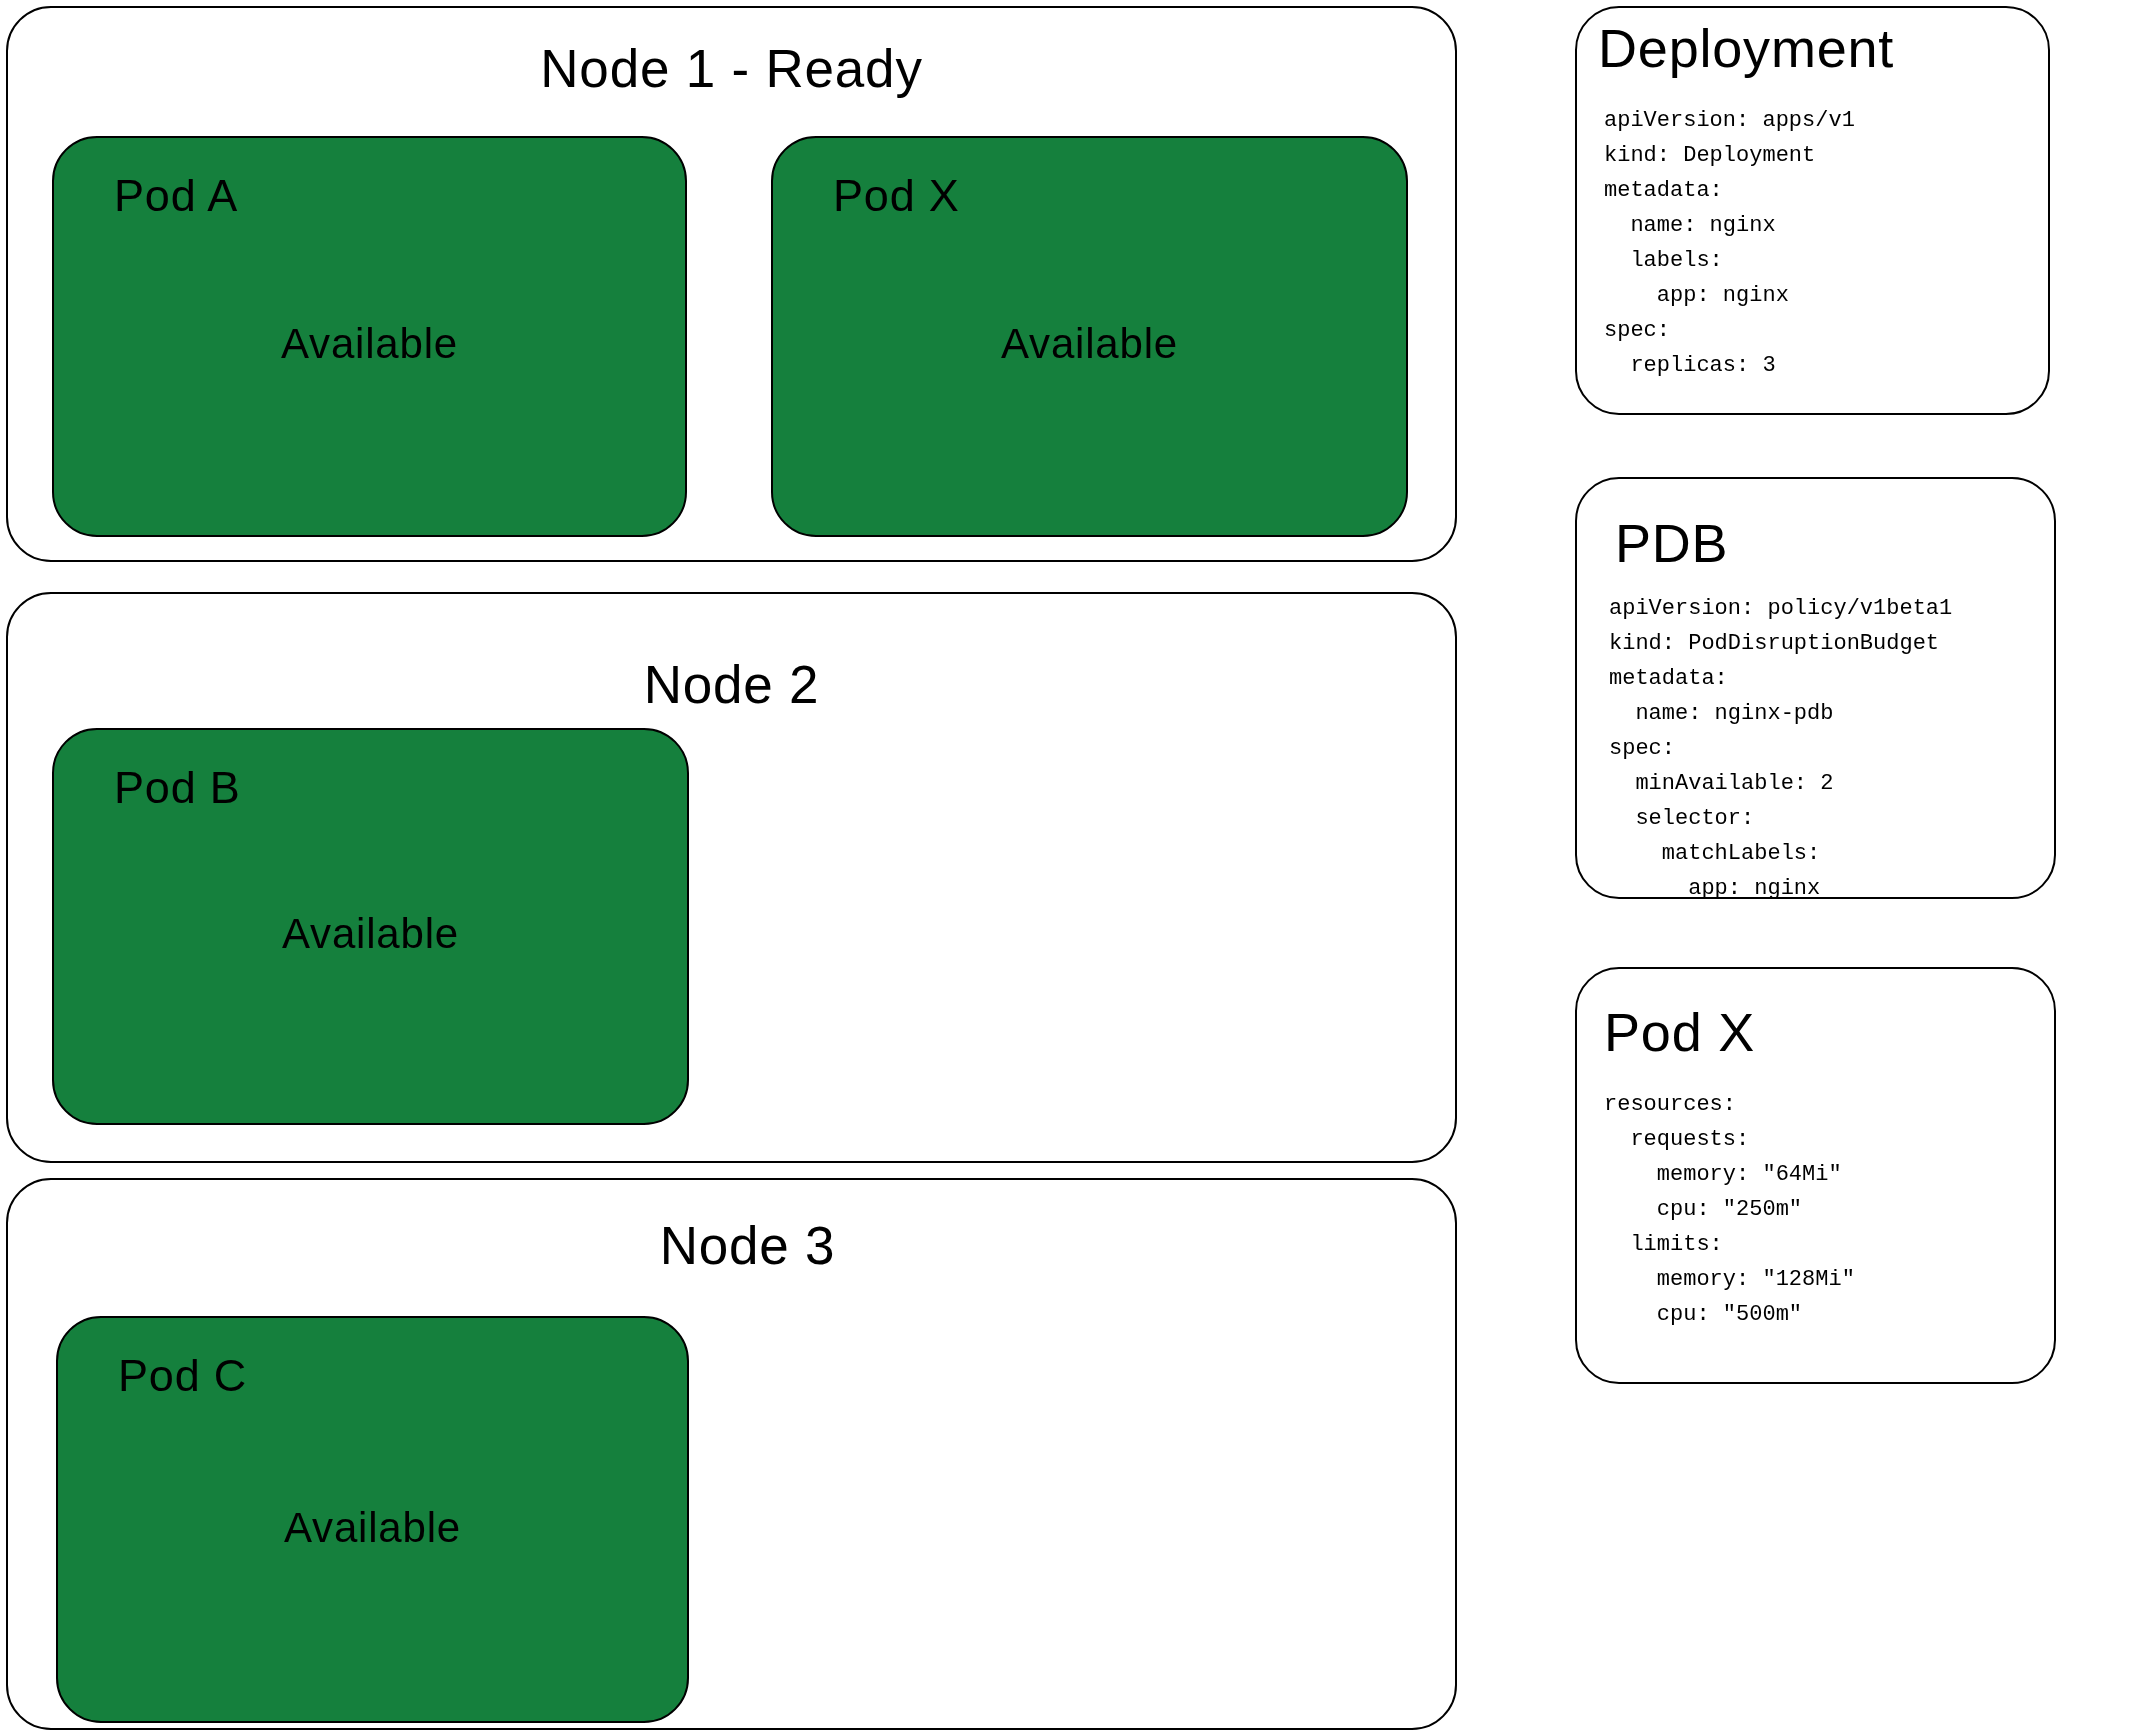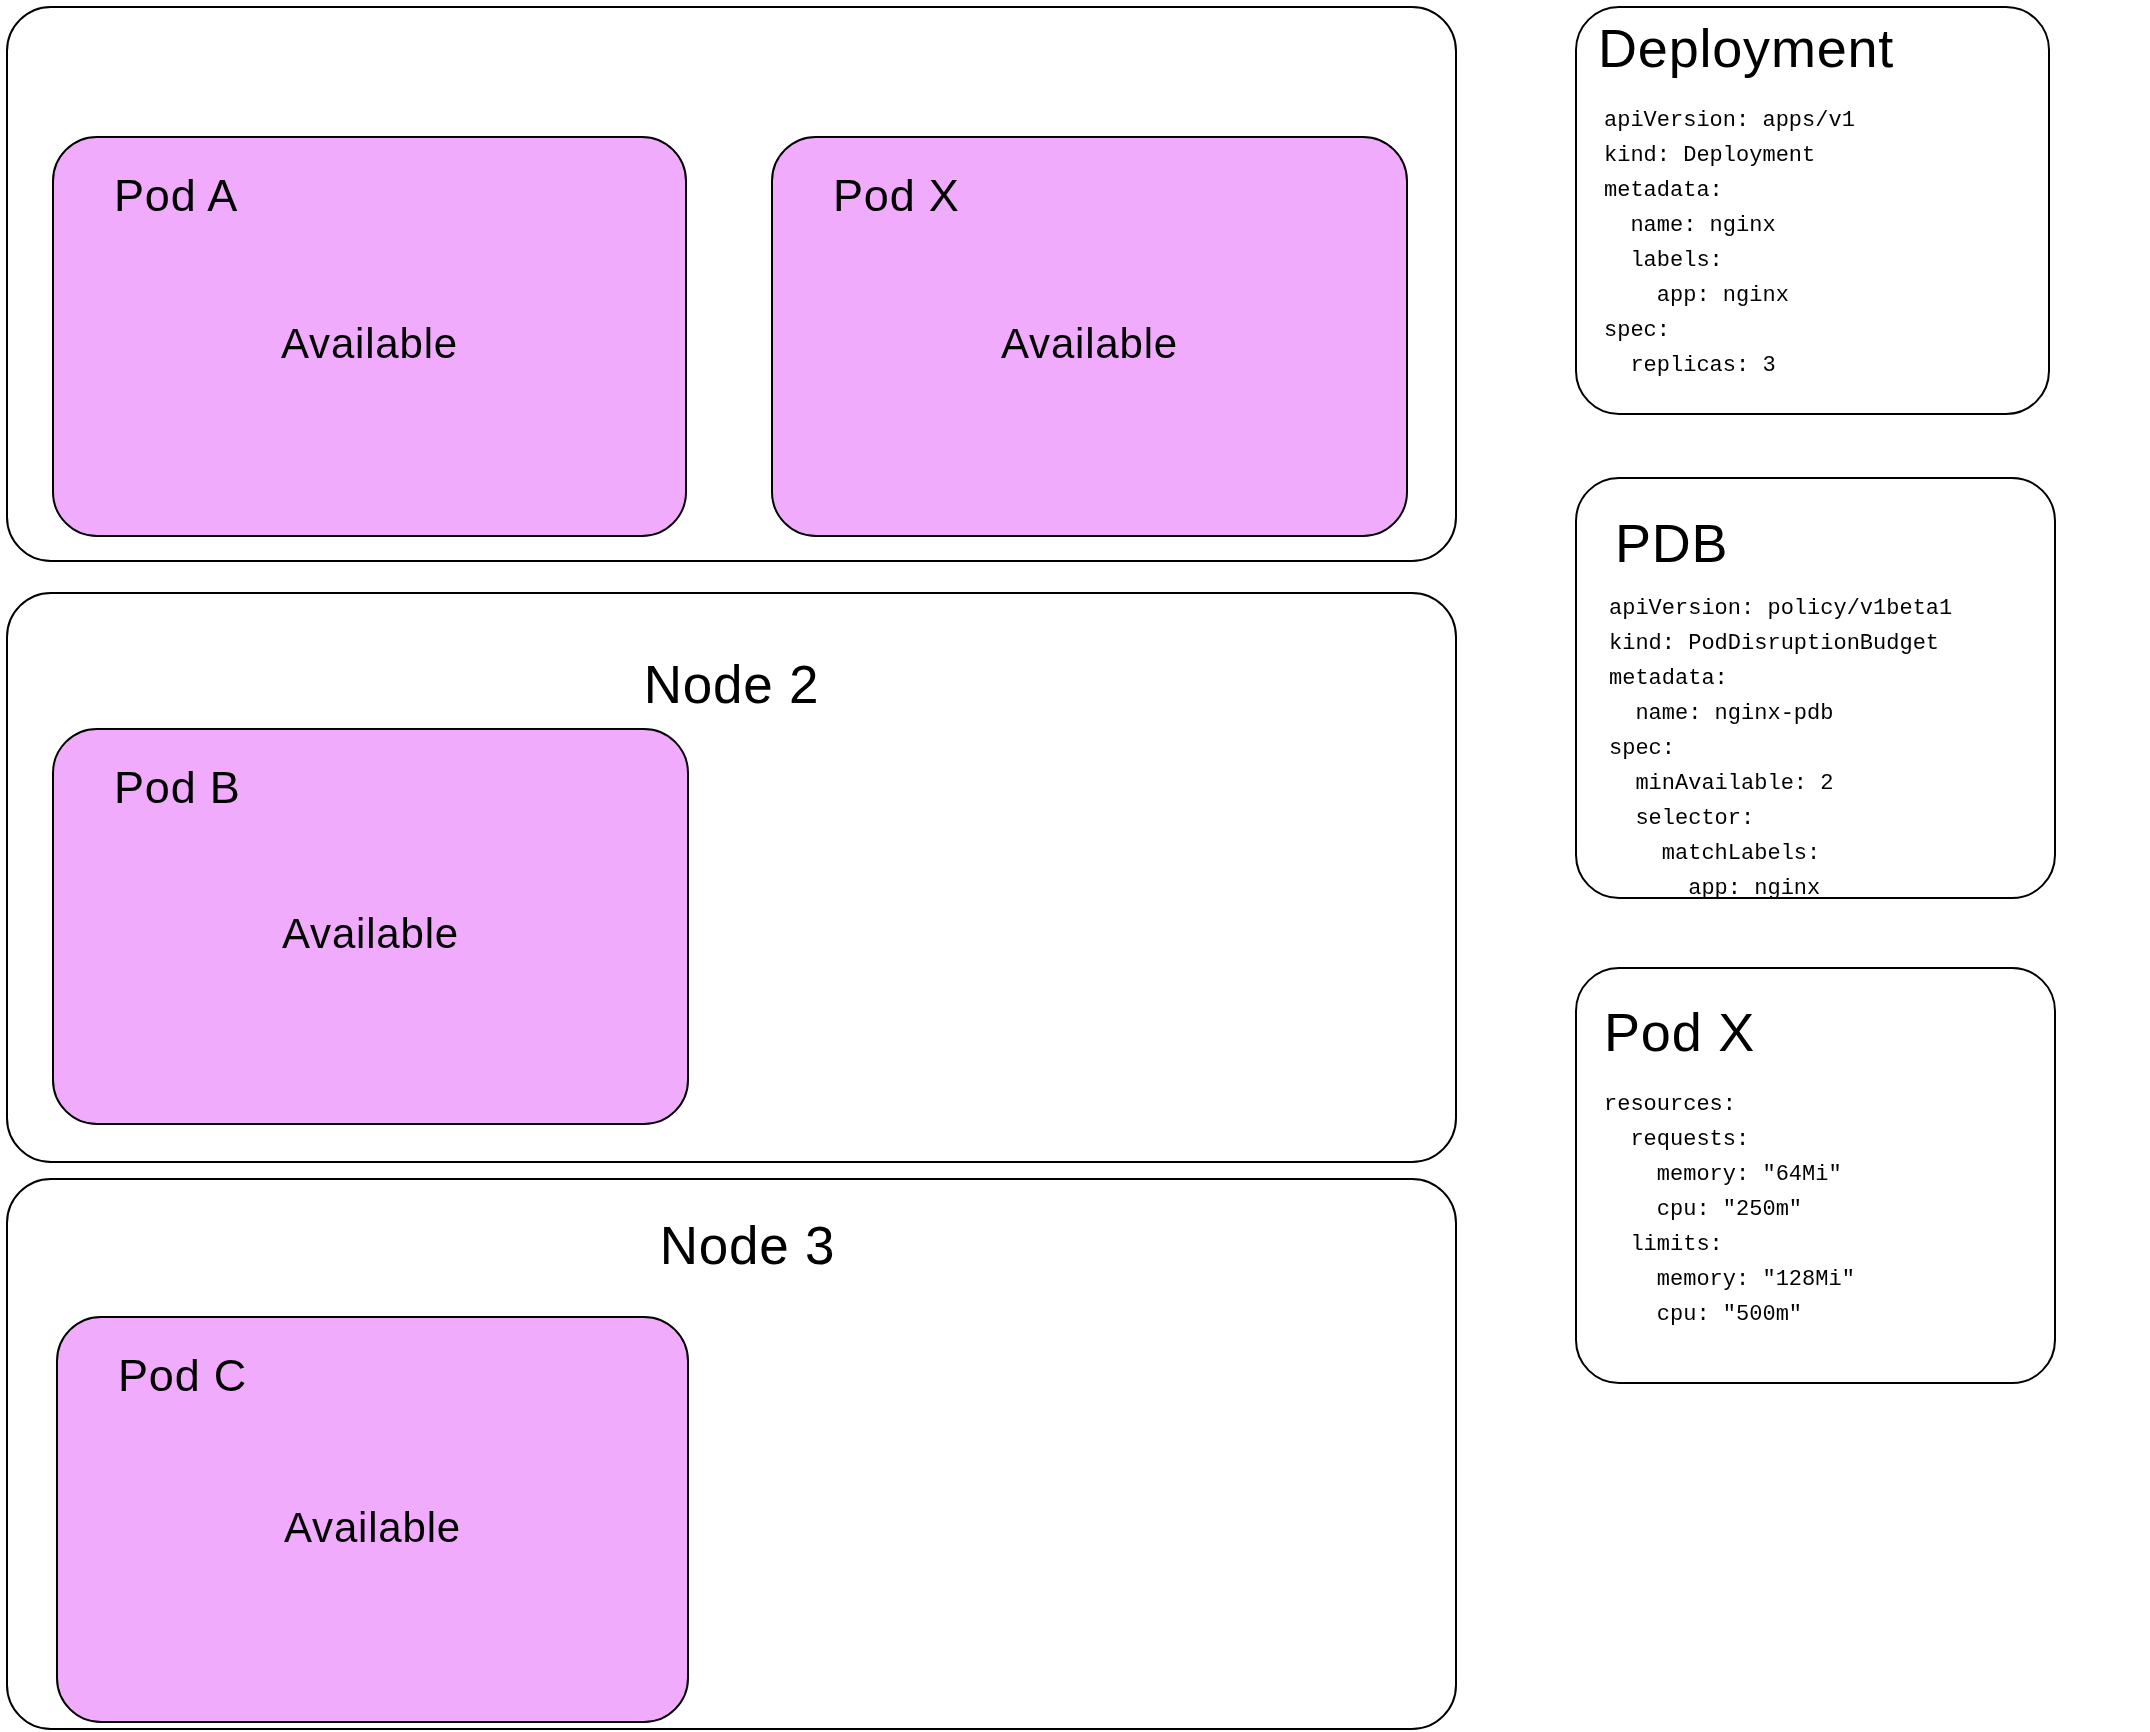--- a/index.html
+++ b/index.html
@@ -35,21 +35,21 @@
     letter-spacing: 0.8px;
   }
   #node-1 .node-title { margin-top: 32px; }
   #node-2 .node-title { margin-top: 62px; }
   #node-3 .node-title { margin-top: 37px; padding-left: 32px; }
 
   .pod {
     position: absolute;
     border: 2.3px solid #000000;
     border-radius: 45px;
-    background: #f0abfc;
+    background: #15803d;
     box-sizing: border-box;
   }
   #pod-a { left: 44px;   top: 128px; width: 635px; height: 401px; }
   #pod-x { left: 763px; top: 128px; width: 637px; height: 401px; }
   #pod-b { left: 44px;   top: 134px; width: 637px; height: 397px; }
   #pod-c { left: 48px;   top: 136px; width: 633px; height: 407px; }
 
   .pod-name {
     position: absolute;
     left: 60px;
@@ -93,20 +93,21 @@
     margin: 26px 0 0 27px;
   }
   #spec-pdb .spec-yaml { margin-left: 32px; margin-top: 19.6px; }
 </style>
 </head>
 <body>
 
 <div class="canvas">
 
   <div class="box node" id="node-1">
+    <div class="node-title">Node 1 - Ready</div>
     <div class="pod" id="pod-a">
       <div class="pod-name">Pod A</div>
       <div class="pod-status">Available</div>
     </div>
     <div class="pod" id="pod-x">
       <div class="pod-name">Pod X</div>
       <div class="pod-status">Available</div>
     </div>
   </div>
 

